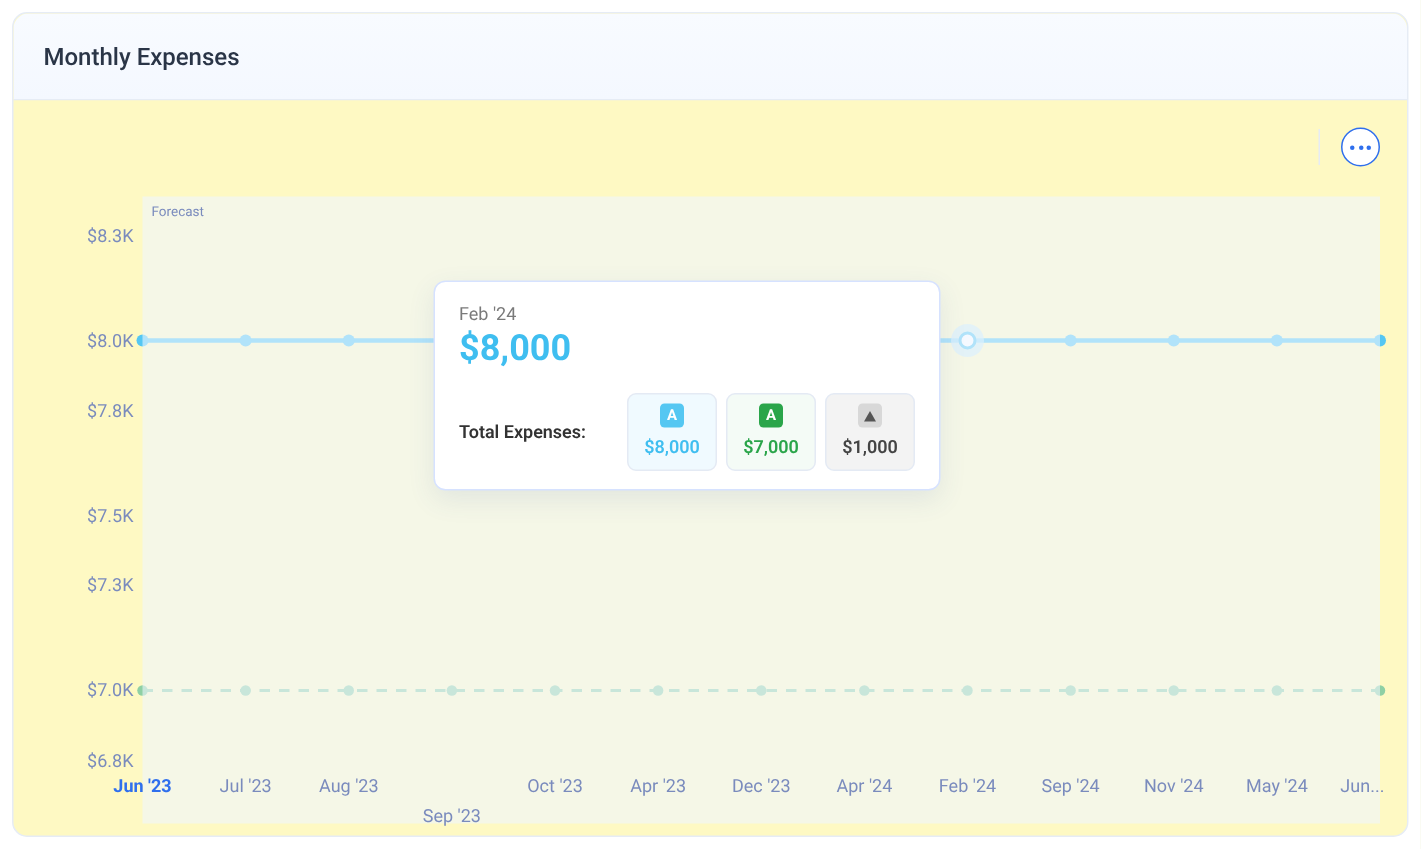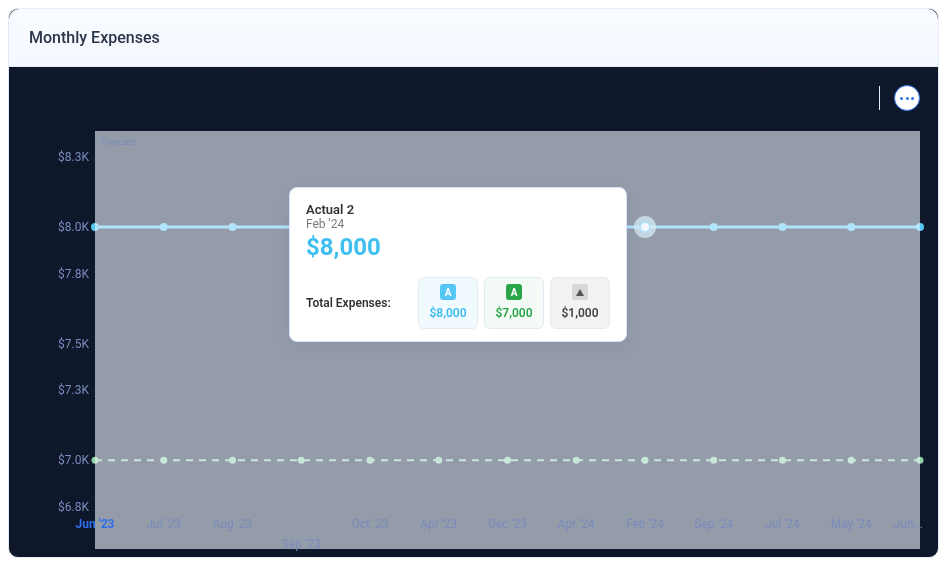--- a/index.html
+++ b/index.html
@@ -11,21 +11,21 @@
     width: 947px;
     height: 566px;
     overflow: hidden;
   }
   .card {
     margin: 8px;
     border: 1px solid #e6ecf5;
     border-radius: 10px;
     height: 550px;
     position: relative;
-    background: #0f172a;
+    background: #fef9c3;
   }
   .card-header {
     height: 58px;
     border-bottom: 1px solid #e6ecf5;
     background: linear-gradient(#f8fbff, #f4f8ff);
     border-radius: 10px 10px 0 0;
     display: flex;
     align-items: center;
     padding: 0 20px;
     color: #2a3547;
@@ -258,28 +258,27 @@
           <div class="x-tick active" style="left: 0px;">Jun '23</div>
           <div class="x-tick" style="left: 68.75px;">Jul '23</div>
           <div class="x-tick" style="left: 137.5px;">Aug '23</div>
           <div class="x-tick" style="left: 206.25px; margin-top: 20px;">Sep '23</div>
           <div class="x-tick" style="left: 275px;">Oct '23</div>
           <div class="x-tick" style="left: 343.75px;">Apr '23</div>
           <div class="x-tick" style="left: 412.5px;">Dec '23</div>
           <div class="x-tick" style="left: 481.25px;">Apr '24</div>
           <div class="x-tick" style="left: 550px;">Feb '24</div>
           <div class="x-tick" style="left: 618.75px;">Sep '24</div>
-          <div class="x-tick" style="left: 687.5px;">Jul '24</div>
+          <div class="x-tick" style="left: 687.5px;">Nov '24</div>
           <div class="x-tick" style="left: 756.25px;">May '24</div>
           <div class="x-tick" style="left: 825px; transform: translateX(-90%);">Jun...</div>
         </div>
     </div>
 
     <div class="tooltip">
-      <div class="tt-title">Actual 2</div>
       <div class="tt-sub">Feb '24</div>
       <div class="tt-value">$8,000</div>
       <div class="tt-row">
         <div class="tt-label">Total Expenses:</div>
         <div class="tt-box a1">
           <div class="badge">A</div>
           <div class="val">$8,000</div>
         </div>
         <div class="tt-box a2">
           <div class="badge">A</div>

